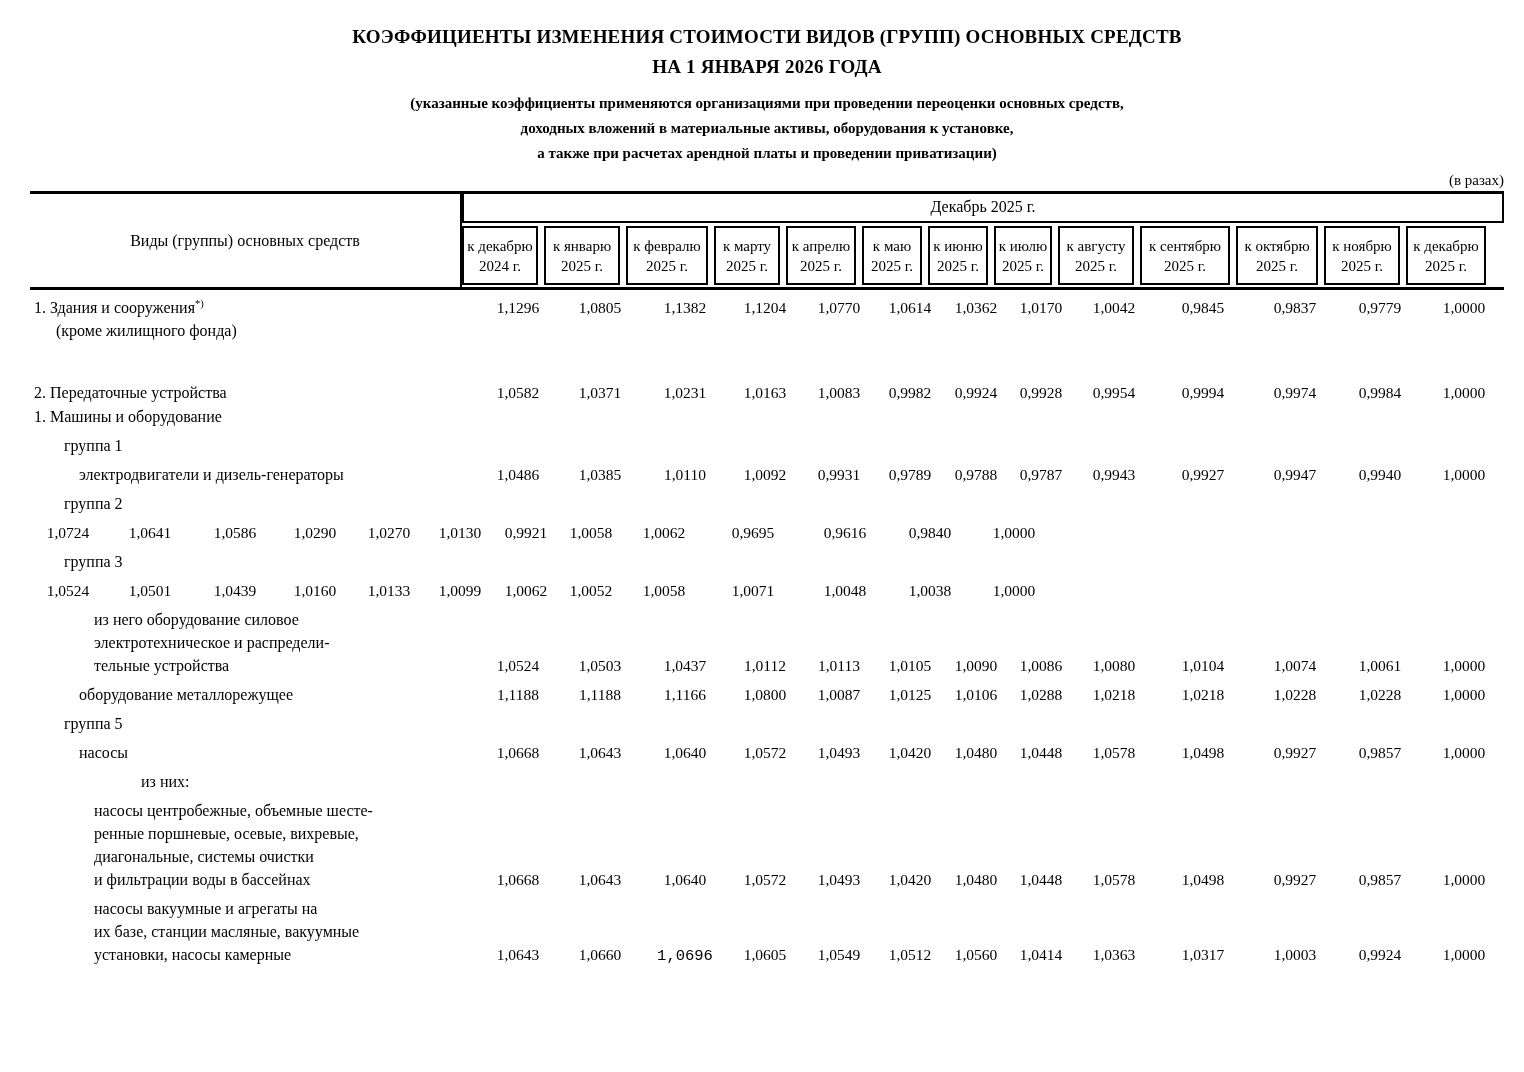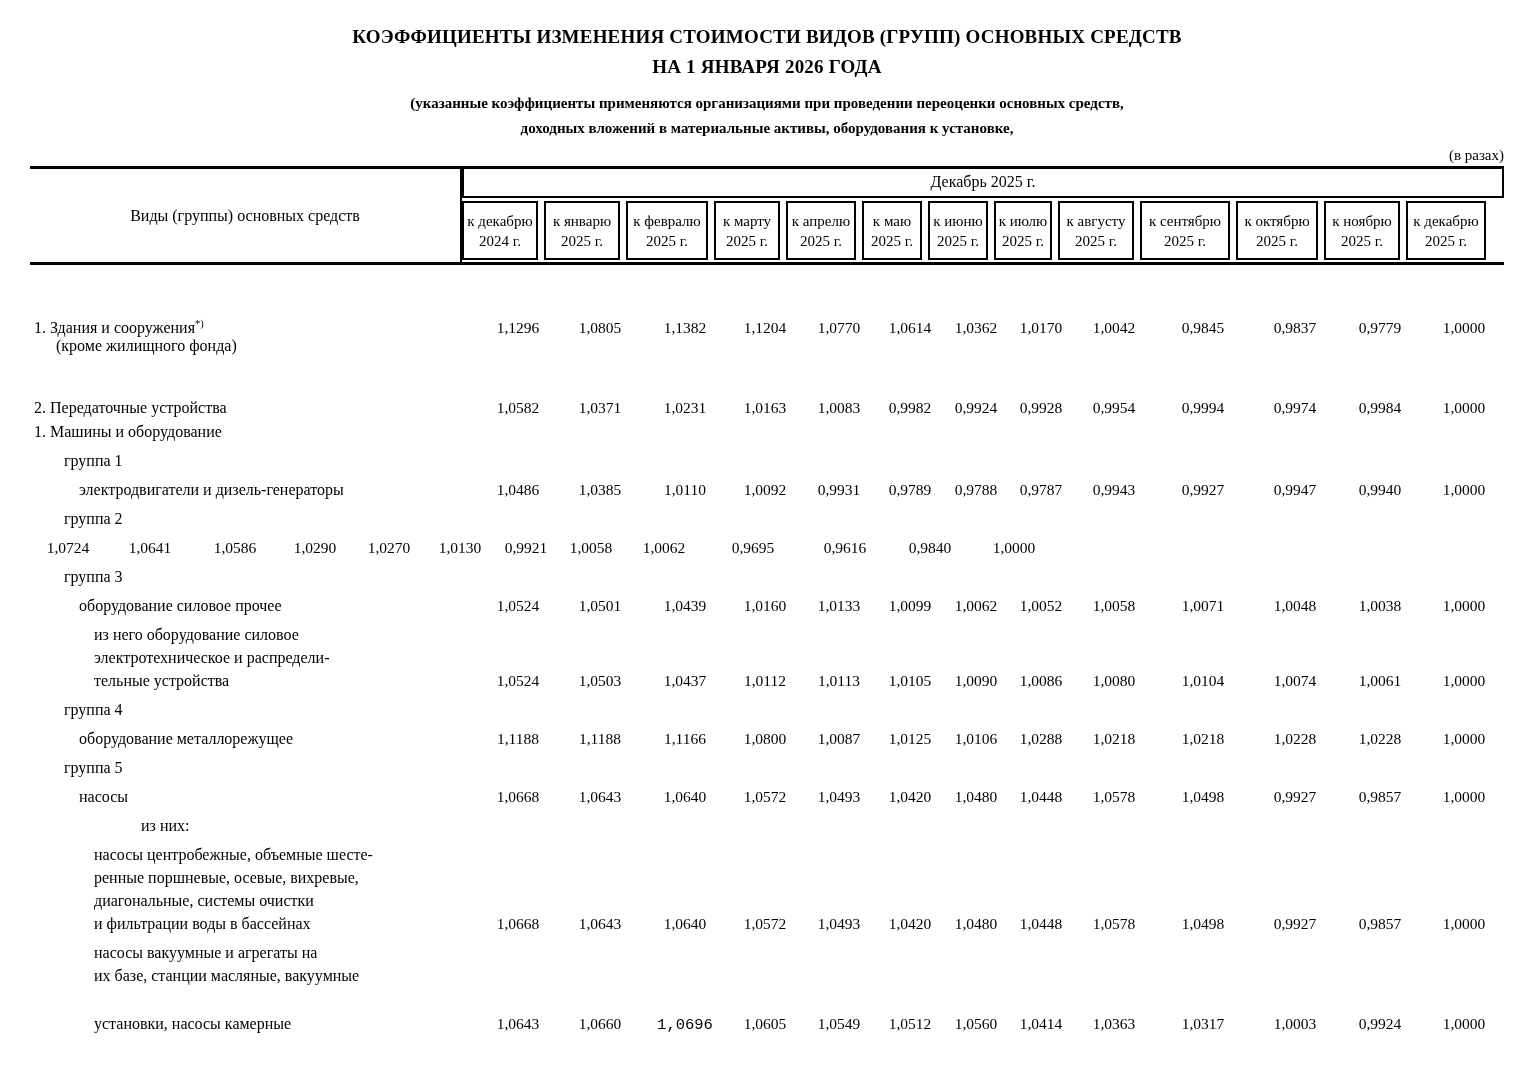--- a/index.html
+++ b/index.html
@@ -49,20 +49,21 @@
 
 <div class="page">
   <div class="title">
     <div>КОЭФФИЦИЕНТЫ ИЗМЕНЕНИЯ СТОИМОСТИ ВИДОВ (ГРУПП) ОСНОВНЫХ СРЕДСТВ</div>
     <div>НА 1 ЯНВАРЯ 2026 ГОДА</div>
   </div>
 
   <div class="subtitle">
     <div>(указанные коэффициенты применяются организациями при проведении переоценки основных средств,</div>
     <div>доходных вложений в материальные активы, оборудования к установке,</div>
+    <div>а также при расчетах арендной платы и проведении приватизации)</div>
   </div>
 
   <div class="unit-note">(в разах)</div>
 
   <div class="tablewrap">
     <div class="thead">
       <div class="stub">Виды (группы) основных средств</div>
       <div class="months">
         <div class="span-cell">Декабрь 2025 г.</div>
         <div class="month-row" id="month-row">
@@ -126,21 +127,21 @@
           <div class="line">
             <div class="label" style="padding-left: 4px;"><span>1. Здания и сооружения</span><sup class="fnote">*)</sup></div>
             <div class="vcell" style="width: 76px;">1,1296</div>
             <div class="vcell" style="width: 76px;">1,0805</div>
             <div class="vcell" style="width: 82px;">1,1382</div>
             <div class="vcell" style="width: 66px;">1,1204</div>
             <div class="vcell" style="width: 70px;">1,0770</div>
             <div class="vcell" style="width: 60px;">1,0614</div>
             <div class="vcell" style="width: 60px;">1,0362</div>
             <div class="vcell" style="width: 58px;">1,0170</div>
-            <div class="vcell" style="width: 76px; margin-top: 45px;">1,0042</div>
+            <div class="vcell" style="width: 76px;">1,0042</div>
             <div class="vcell" style="width: 90px;">0,9845</div>
             <div class="vcell" style="width: 82px;">0,9837</div>
             <div class="vcell" style="width: 76px;">0,9779</div>
             <div class="vcell" style="width: 80px;">1,0000</div>
           </div>
           <div class="line">
             <div class="label" style="padding-left: 26px;"><span>(кроме жилищного фонда)</span></div>
           </div>
         </div>
         <div class="trow">
@@ -211,21 +212,20 @@
             <div class="vcell" style="width: 80px;">1,0000</div>
           </div>
         </div>
         <div class="trow">
           <div class="line">
             <div class="label" style="padding-left: 34px;"><span>группа 3</span></div>
           </div>
         </div>
         <div class="trow">
           <div class="line">
-            <div class="label" style="padding-left: 49px;"><span>оборудование силовое прочее</span></div>
             <div class="vcell" style="width: 76px;">1,0524</div>
             <div class="vcell" style="width: 76px;">1,0501</div>
             <div class="vcell" style="width: 82px;">1,0439</div>
             <div class="vcell" style="width: 66px;">1,0160</div>
             <div class="vcell" style="width: 70px;">1,0133</div>
             <div class="vcell" style="width: 60px;">1,0099</div>
             <div class="vcell" style="width: 60px;">1,0062</div>
             <div class="vcell" style="width: 58px;">1,0052</div>
             <div class="vcell" style="width: 76px;">1,0058</div>
             <div class="vcell" style="width: 90px;">1,0071</div>
@@ -253,25 +253,20 @@
             <div class="vcell" style="width: 58px;">1,0086</div>
             <div class="vcell" style="width: 76px;">1,0080</div>
             <div class="vcell" style="width: 90px;">1,0104</div>
             <div class="vcell" style="width: 82px;">1,0074</div>
             <div class="vcell" style="width: 76px;">1,0061</div>
             <div class="vcell" style="width: 80px;">1,0000</div>
           </div>
         </div>
         <div class="trow">
           <div class="line">
-            <div class="label" style="padding-left: 34px;"><span>группа 4</span></div>
-          </div>
-        </div>
-        <div class="trow">
-          <div class="line">
             <div class="label" style="padding-left: 49px;"><span>оборудование металлорежущее</span></div>
             <div class="vcell" style="width: 76px;">1,1188</div>
             <div class="vcell" style="width: 76px;">1,1188</div>
             <div class="vcell" style="width: 82px;">1,1166</div>
             <div class="vcell" style="width: 66px;">1,0800</div>
             <div class="vcell" style="width: 70px;">1,0087</div>
             <div class="vcell" style="width: 60px;">1,0125</div>
             <div class="vcell" style="width: 60px;">1,0106</div>
             <div class="vcell" style="width: 58px;">1,0288</div>
             <div class="vcell" style="width: 76px;">1,0218</div>
@@ -343,21 +338,21 @@
           <div class="line">
             <div class="label" style="padding-left: 64px;"><span>их базе, станции масляные, вакуумные</span></div>
           </div>
           <div class="line">
             <div class="label" style="padding-left: 64px;"><span>установки, насосы камерные</span></div>
             <div class="vcell" style="width: 76px;">1,0643</div>
             <div class="vcell" style="width: 76px;">1,0660</div>
             <div class="vcell" style="width: 82px; font-family: Liberation Mono, monospace;">1,0696</div>
             <div class="vcell" style="width: 66px;">1,0605</div>
             <div class="vcell" style="width: 70px;">1,0549</div>
-            <div class="vcell" style="width: 60px; margin-top: 25px;">1,0512</div>
+            <div class="vcell" style="width: 60px;">1,0512</div>
             <div class="vcell" style="width: 60px;">1,0560</div>
             <div class="vcell" style="width: 58px;">1,0414</div>
             <div class="vcell" style="width: 76px;">1,0363</div>
             <div class="vcell" style="width: 90px;">1,0317</div>
             <div class="vcell" style="width: 82px;">1,0003</div>
             <div class="vcell" style="width: 76px;">0,9924</div>
             <div class="vcell" style="width: 80px;">1,0000</div>
           </div>
         </div>
       </div>

